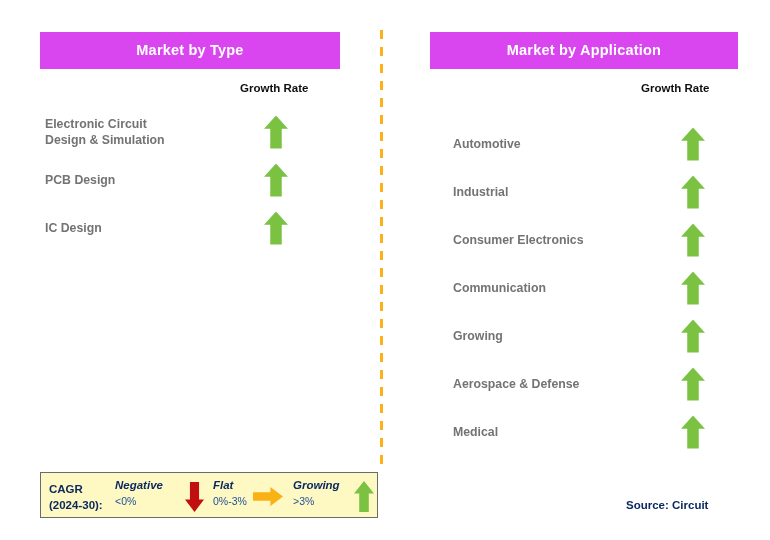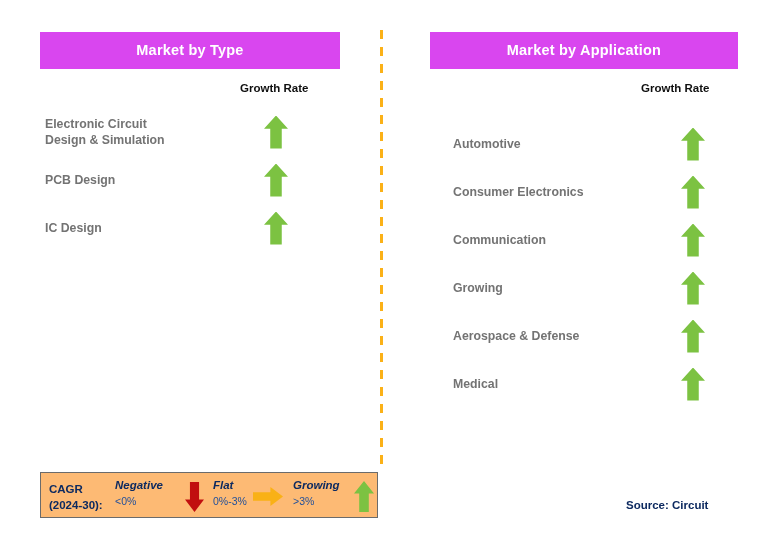--- a/index.html
+++ b/index.html
@@ -118,21 +118,21 @@
   }
 
   
   #legend {
     position: absolute;
     left: 40px;
     top: 472px;
     width: 338px;
     height: 46px;
     border: 1px solid #6b6b6b;
-    background: #fdba74;
+    background: #fef9c3;
     box-sizing: border-box;
   }
   .legend-cagr {
     position: absolute;
     left: 8px;
     top: 8px;
     font-size: 11.5px;
     font-weight: bold;
     color: #0d2a60;
     line-height: 1.42;
@@ -223,20 +223,24 @@
 
 <div class="col-caption" id="cap-right">Growth Rate</div>
 
 <div class="rows" id="rows-right">
 
   <div class="row">
     <div class="row-label">Automotive</div>
     <div class="row-arrow arrow-up"></div>
   </div>
 
+  <div class="row">
+    <div class="row-label">Industrial</div>
+    <div class="row-arrow arrow-up"></div>
+  </div>
 
   <div class="row">
     <div class="row-label">Consumer Electronics</div>
     <div class="row-arrow arrow-up"></div>
   </div>
 
   <div class="row">
     <div class="row-label">Communication</div>
     <div class="row-arrow arrow-up"></div>
   </div>

